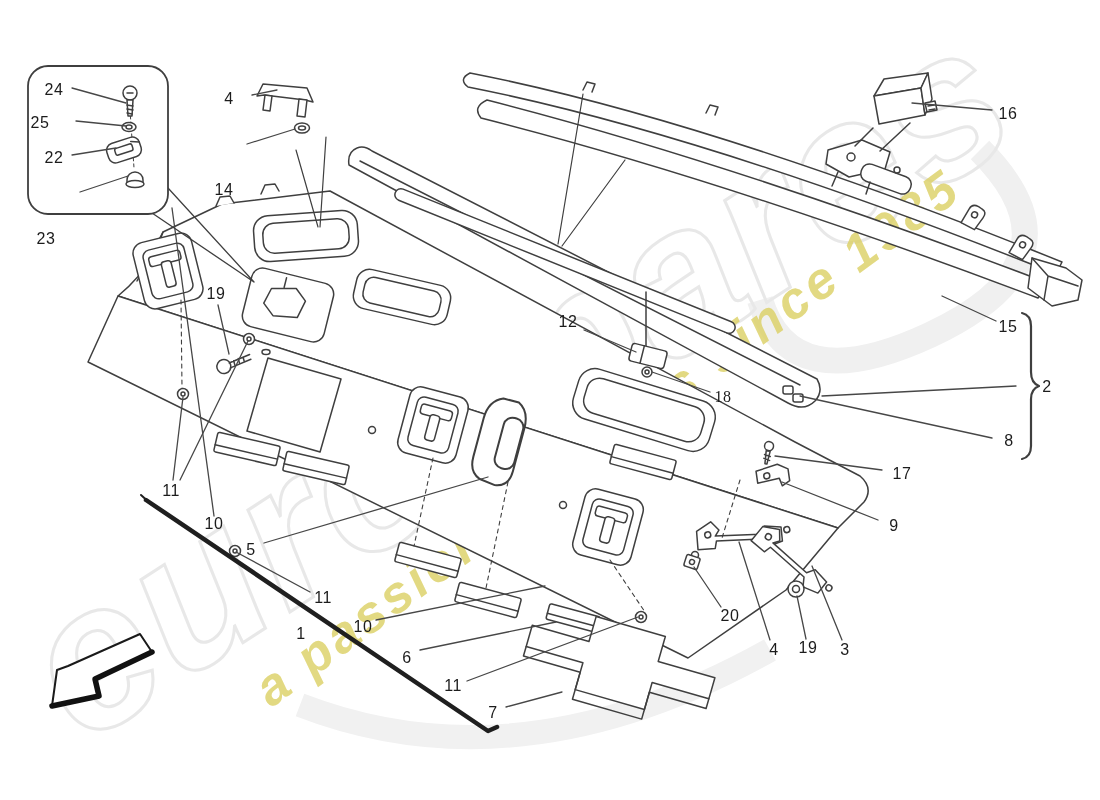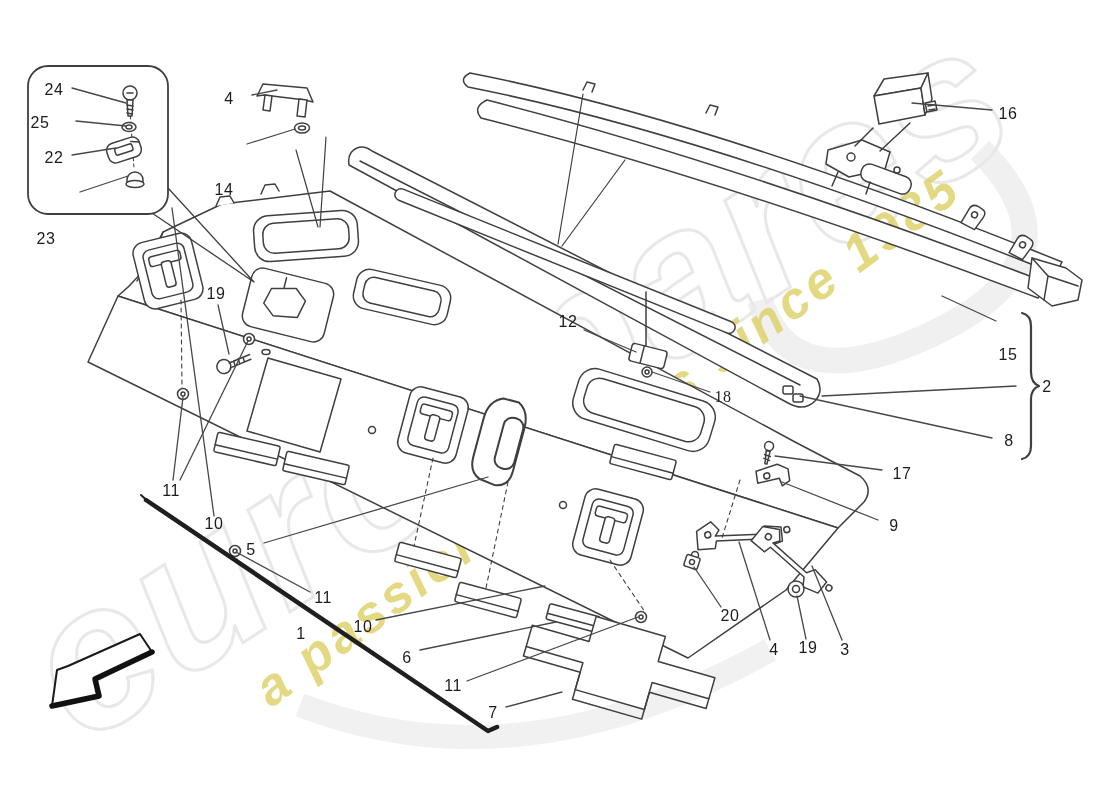--- a/index.html
+++ b/index.html
@@ -324,21 +324,21 @@
       <div class="callout" style="left: 1009px; top: 441px;">8</div>
       <div class="callout" style="left: 894px; top: 526px;">9</div>
       <div class="callout" style="left: 214px; top: 524px;">10</div>
       <div class="callout" style="left: 363px; top: 627px;">10</div>
       <div class="callout" style="left: 171px; top: 491px;">11</div>
       <div class="callout" style="left: 323px; top: 598px;">11</div>
       <div class="callout" style="left: 453px; top: 686px;">11</div>
       <div class="callout" style="left: 568px; top: 322px;">12</div>
       <div class="callout" style="left: 229px; top: 99px;">4</div>
       <div class="callout" style="left: 224px; top: 150px; margin-top: 40px;">14</div>
-      <div class="callout" style="left: 1008px; top: 327px; margin-top: 28px;">15</div>
+      <div class="callout" style="left: 1008px; top: 327px;">15</div>
       <div class="callout" style="left: 1008px; top: 114px;">16</div>
       <div class="callout" style="left: 902px; top: 474px;">17</div>
       <div class="callout" style="left: 723px; top: 397px; font-family: Liberation Serif, serif;">18</div>
       <div class="callout" style="left: 216px; top: 294px;">19</div>
       <div class="callout" style="left: 730px; top: 616px;">20</div>
       <div class="callout" style="left: 808px; top: 648px;">19</div>
       <div class="callout" style="left: 54px; top: 158px;">22</div>
       <div class="callout" style="left: 46px; top: 195px; margin-top: 44px;">23</div>
       <div class="callout" style="left: 54px; top: 90px;">24</div>
       <div class="callout" style="left: 40px; top: 123px; text-align: center;">25</div>

